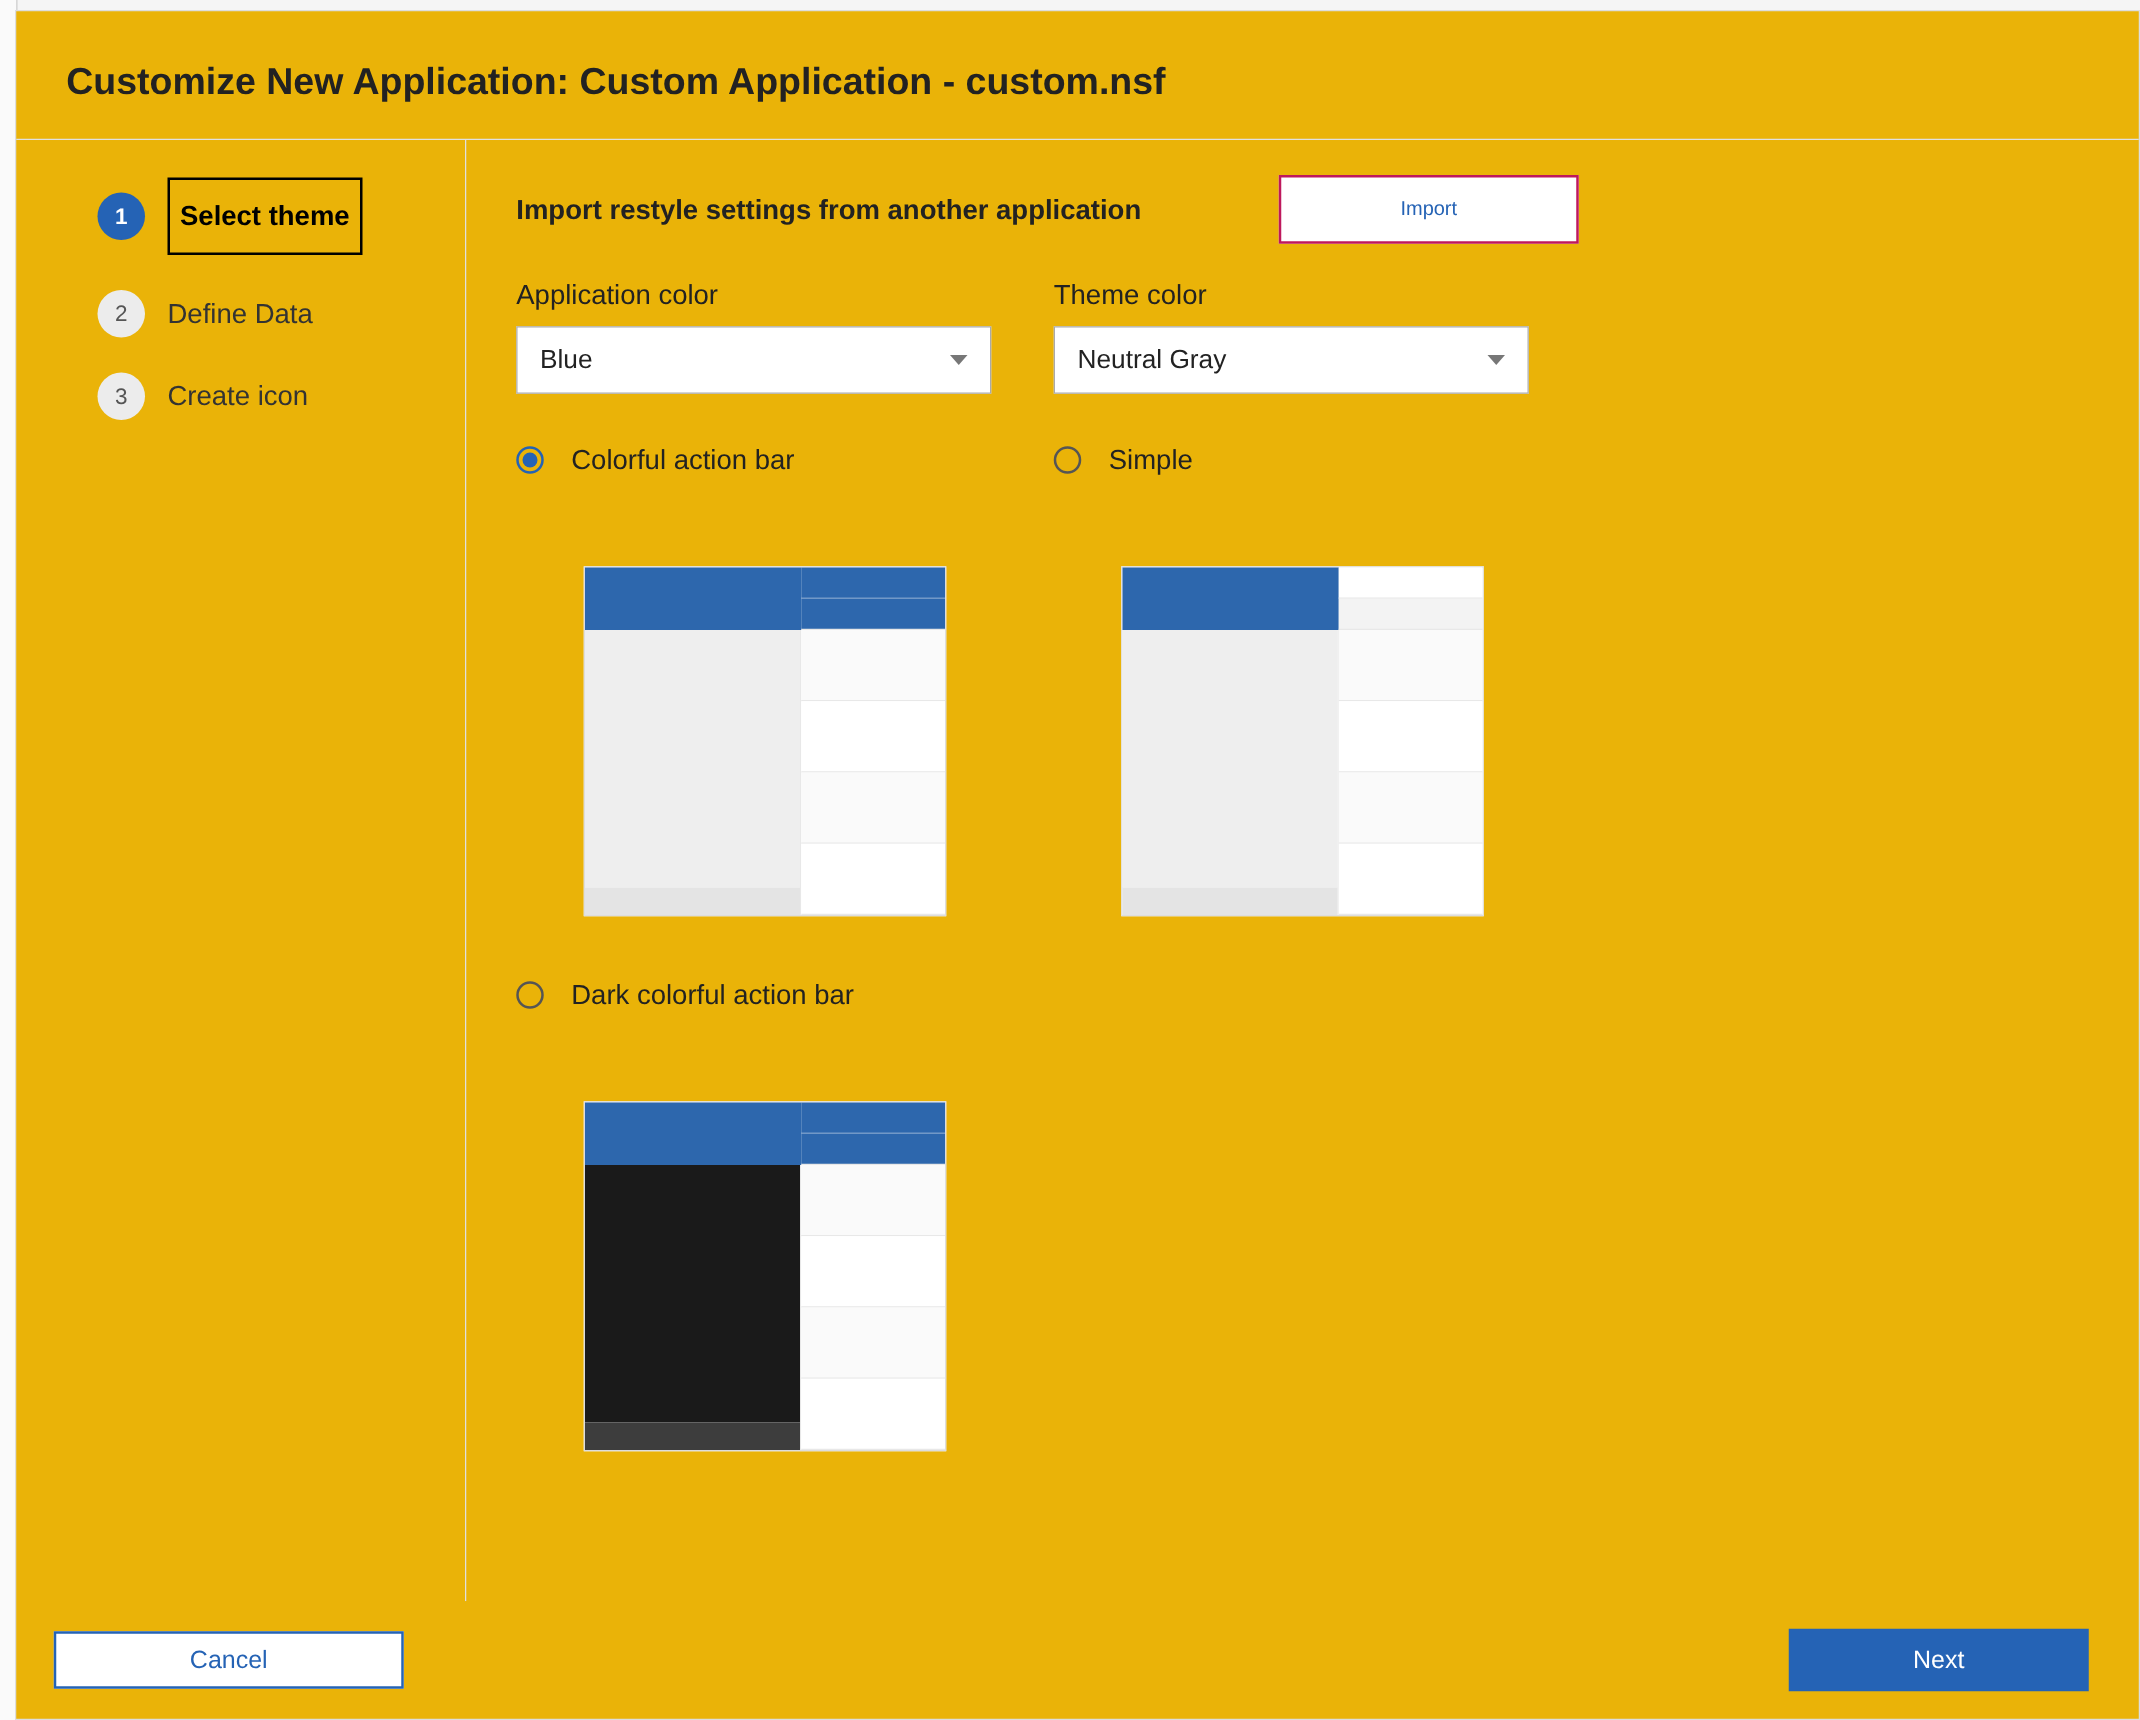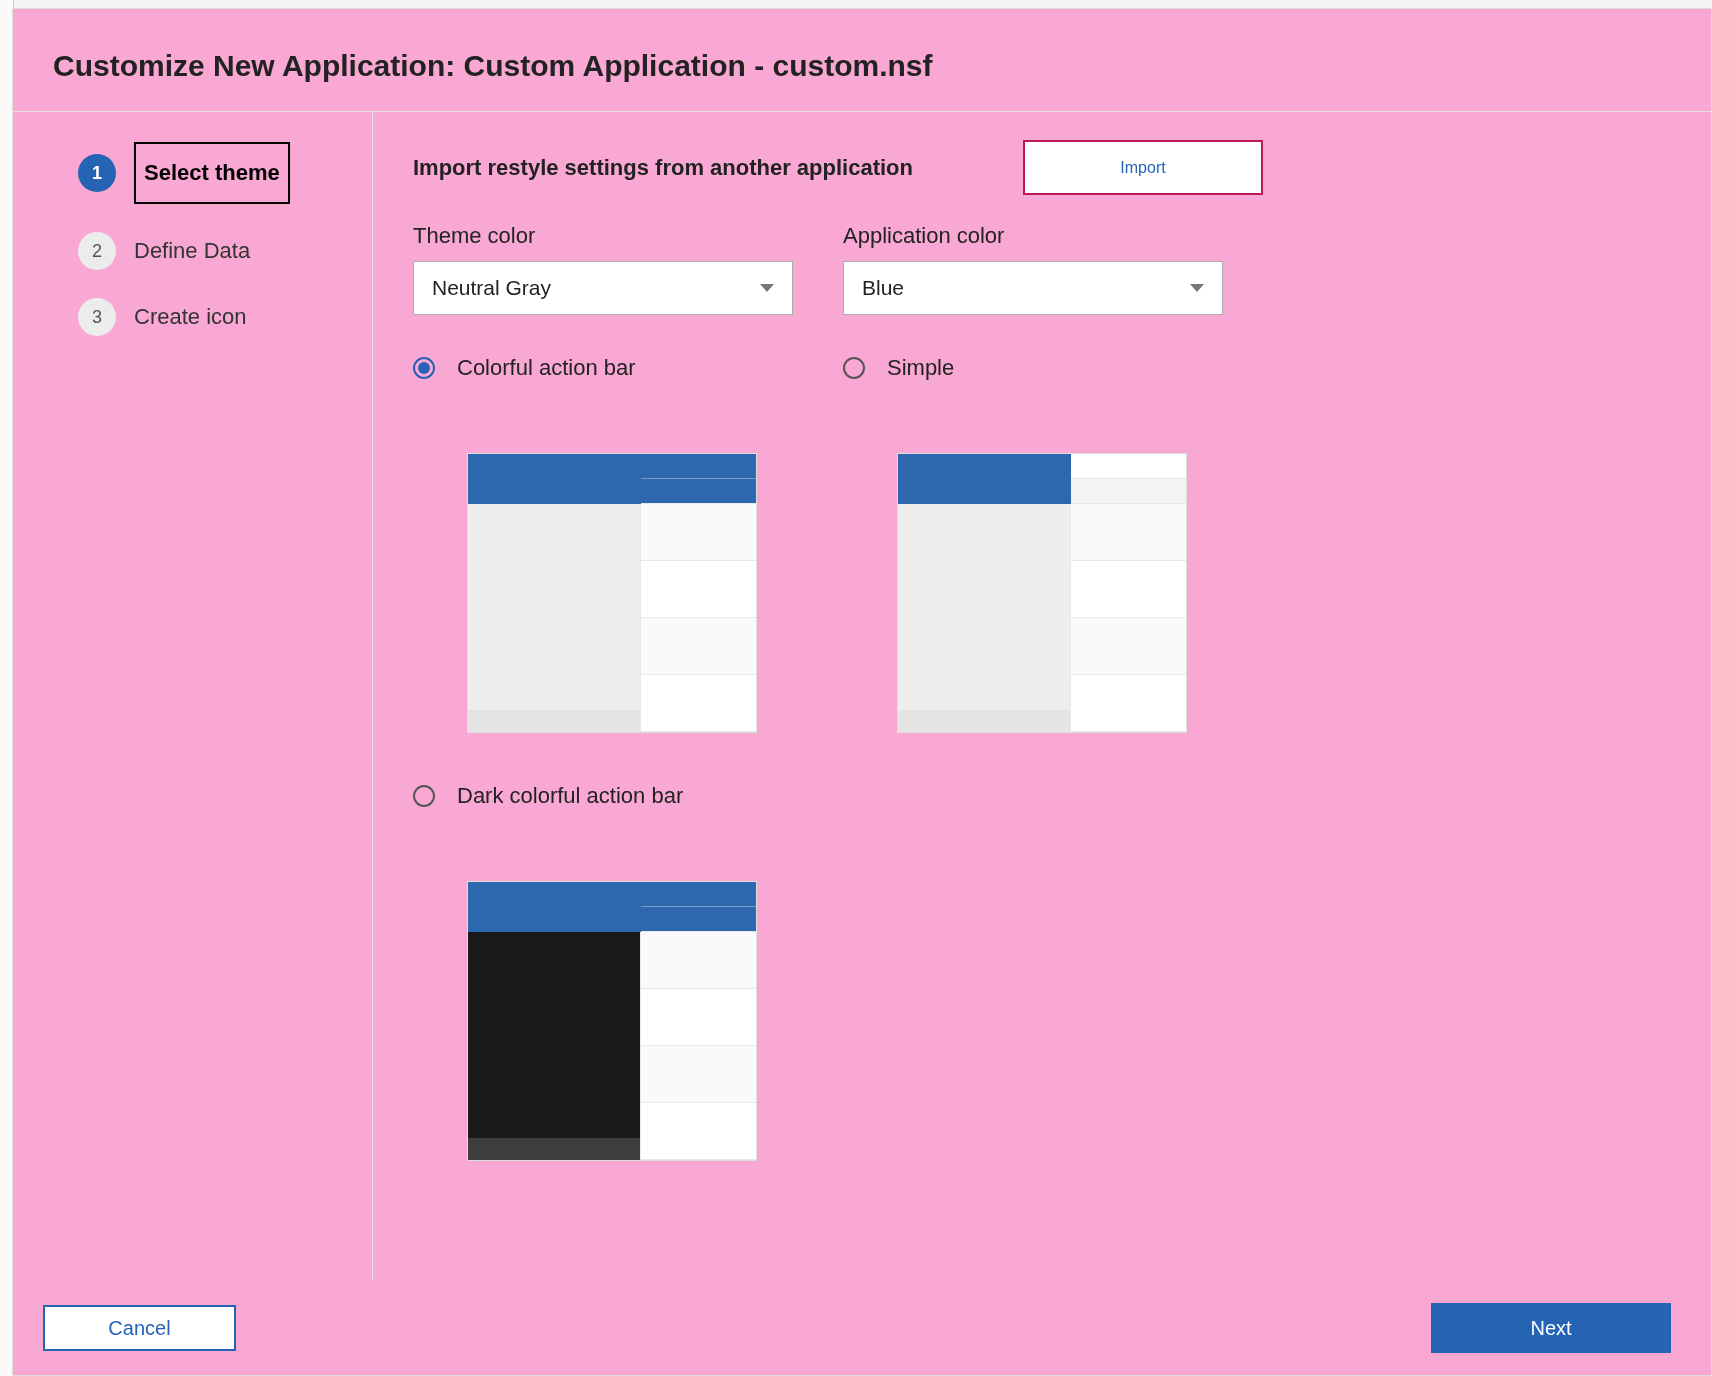--- a/index.html
+++ b/index.html
@@ -9,21 +9,21 @@
       width: 1712px;
       height: 1376px;
       position: relative;
     }
     .dialog {
       position: absolute;
       top: 8px;
       left: 12px;
       right: 0;
       bottom: 0;
-      background: #f9a8d4;
+      background: #eab308;
       border: 1px solid #ddd;
       display: flex;
       flex-direction: column;
     }
     .dialog-header {
       padding: 40px 40px 28px 40px;
       border-bottom: 1px solid #e0e0e0;
     }
     .dialog-title {
       font-size: 30px;
@@ -226,21 +226,21 @@
       flex: 1;
       border-bottom: 1px solid #e8e8e8;
     }
     .dialog-footer {
       padding: 22px 40px 22px 30px;
       display: flex;
       justify-content: space-between;
       align-items: center;
     }
     .btn-secondary {
-      width: 193px;
+      width: 280px;
       height: 46px;
       border: 2px solid #2563b5;
       background: #fff;
       color: #2563b5;
       font-size: 20px;
       cursor: pointer;
     }
     .btn-primary {
       width: 240px;
       height: 50px;
@@ -288,33 +288,33 @@
 
     <div class="content">
 
       <div class="import-row">
         <div class="import-label">Import restyle settings from another application</div>
         <button class="import-btn">Import</button>
       </div>
 
       <div class="color-row">
         <div class="color-group">
+          <div class="color-label">Application color</div>
+          <div class="select">
+            <span>Blue</span>
+            <span class="caret"></span>
+          </div>
+        </div>
+        <div class="color-group">
           <div class="color-label">Theme color</div>
           <div class="select">
             <span>Neutral Gray</span>
             <span class="caret"></span>
           </div>
         </div>
-        <div class="color-group">
-          <div class="color-label">Application color</div>
-          <div class="select">
-            <span>Blue</span>
-            <span class="caret"></span>
-          </div>
-        </div>
       </div>
 
       <div class="theme-grid" id="theme-grid">
           <div class="theme-option">
             <div class="radio-row">
               <div class="radio checked"></div>
               <div class="radio-label">Colorful action bar</div>
             </div>
             <div class="preview">
               <div class="preview-top">

